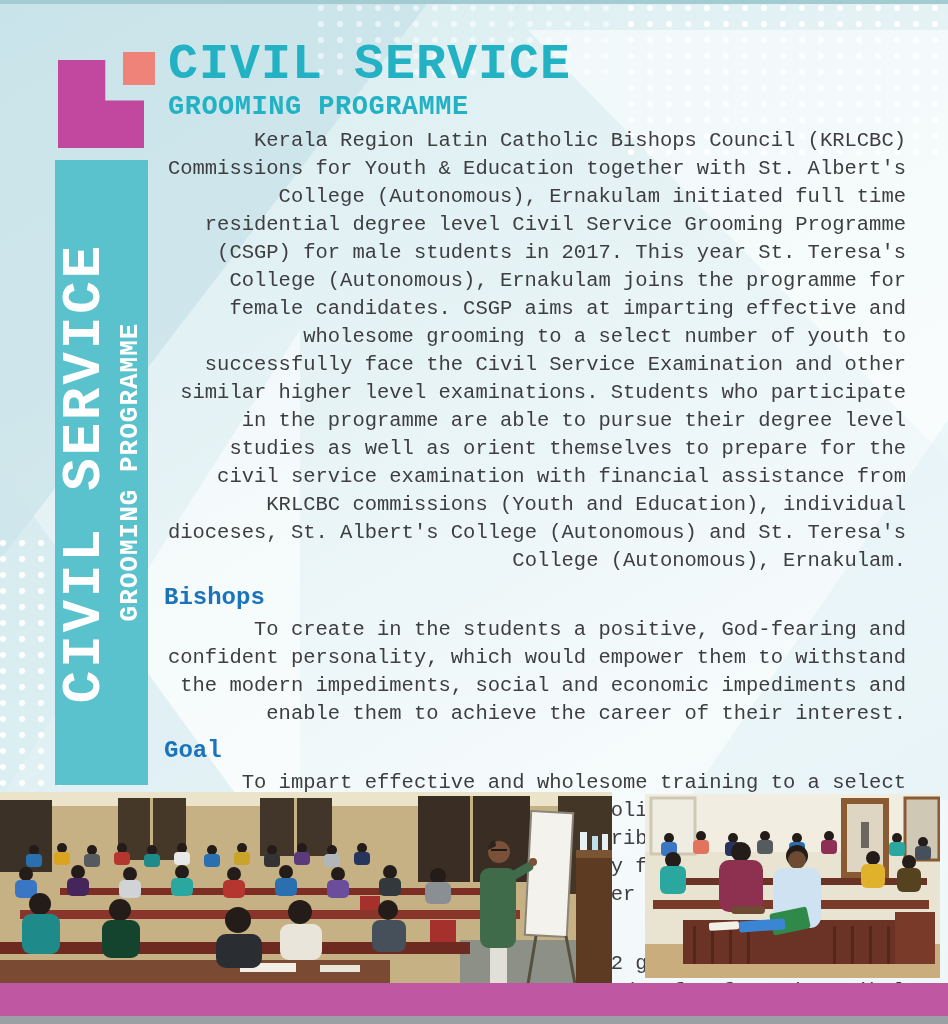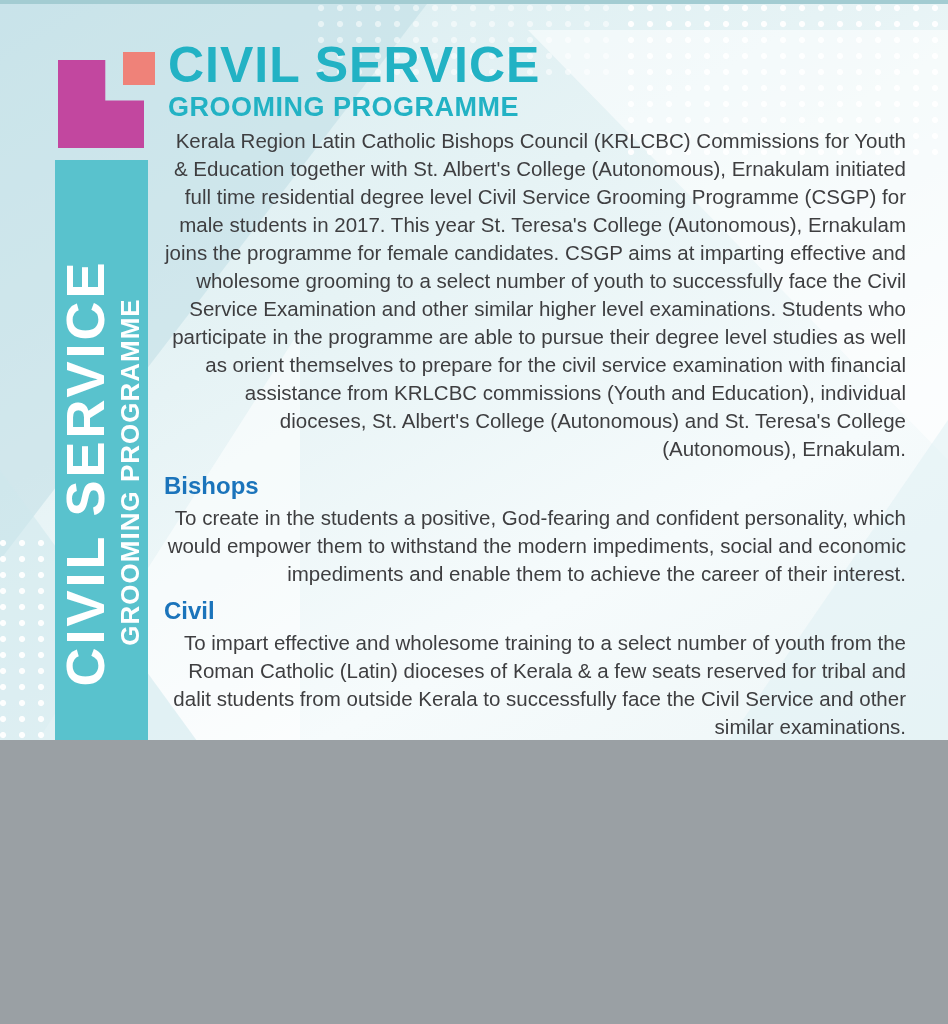--- a/index.html
+++ b/index.html
@@ -1,18 +1,18 @@
 <!DOCTYPE html>
 <html><head>
 <meta charset="utf-8">
 <style>
   html,body { margin:0; padding:0; background:#9aa0a4; }
   .page {
-    position:relative; width:948px; height:740px; overflow:hidden;
-    font-family:Liberation Sans, sans-serif;
+    position:relative; width:948px; height:1016px; overflow:hidden;
+    font-family:Liberation Mono, monospace;
     background: linear-gradient(150deg,#d7ecf0 0%, #e6f3f5 38%, #f6fbfc 72%, #eef6f7 100%);
   }
   .abs { position:absolute; }
   
   .topline { top:0; left:0; width:948px; height:4px; background:#a3ccd2; }
   .tri { pointer-events:none; }
   .tri1 { left:0; top:0; width:430px; height:560px; background:rgba(183,217,226,.45); clip-path:polygon(0 0,100% 0,0 100%); }
   .tri2 { left:0; top:330px; width:300px; height:470px; background:rgba(255,255,255,.55); clip-path:polygon(0 100%,100% 0,100% 100%); }
   .tri3 { right:0; top:30px; width:420px; height:430px; background:rgba(255,255,255,.55); clip-path:polygon(0 0,100% 0,100% 100%); }
   .tri4 { left:0; top:470px; width:240px; height:330px; background:rgba(205,231,236,.55); clip-path:polygon(0 0,100% 100%,0 100%); }
@@ -77,21 +77,21 @@
     <div class="vtext vbig">CIVIL SERVICE</div>
     <div class="vtext vsmall">GROOMING PROGRAMME</div>
   </div>
 
   <div class="abs content">
     <p class="just">Kerala Region Latin Catholic Bishops Council (KRLCBC) Commissions for Youth &amp; Education together with St. Albert's College (Autonomous), Ernakulam initiated full time residential degree level Civil Service Grooming Programme (CSGP) for male students in 2017. This year St. Teresa's College (Autonomous), Ernakulam joins the programme for female candidates. CSGP aims at imparting effective and wholesome grooming to a select number of youth to successfully face the Civil Service Examination and other similar higher level examinations. Students who participate in the programme are able to pursue their degree level studies as well as orient themselves to prepare for the civil service examination with financial assistance from KRLCBC commissions (Youth and Education), individual dioceses, St. Albert's College (Autonomous) and St. Teresa's College (Autonomous), Ernakulam.</p>
 
     <div class="sec-h">Bishops</div>
     <p class="just">To create in the students a positive, God-fearing and confident personality, which would empower them to withstand the modern impediments, social and economic impediments and enable them to achieve the career of their interest.</p>
 
-    <div class="sec-h">Civil</div>
+    <div class="sec-h">Goal</div>
     <p>To impart effective and wholesome training to a select number of youth from the Roman Catholic (Latin) dioceses of Kerala &amp; a few seats reserved for tribal and dalit students from outside Kerala to successfully face the Civil Service and other similar examinations.</p>
 
     <div class="sec-h">This the Programme</div>
     <p>A group of 60 students, 4 (2 boys &amp; 2 girls) each from Roman Catholic (Latin) Diocese in Kerala and a few from the tribal and dalit areas outside Kerala, is</p>
   </div>
 
   <figure class="abs photo photo-left" style="margin:0" aria-label="Classroom of students at desks listening to a mentor writing on a flip chart">
     <svg viewBox="0 0 612 193" preserveAspectRatio="none" aria-hidden="true">
       <rect width="612" height="193" fill="#c6b184"></rect>
       <rect width="612" height="14" fill="#ece3cb"></rect>

